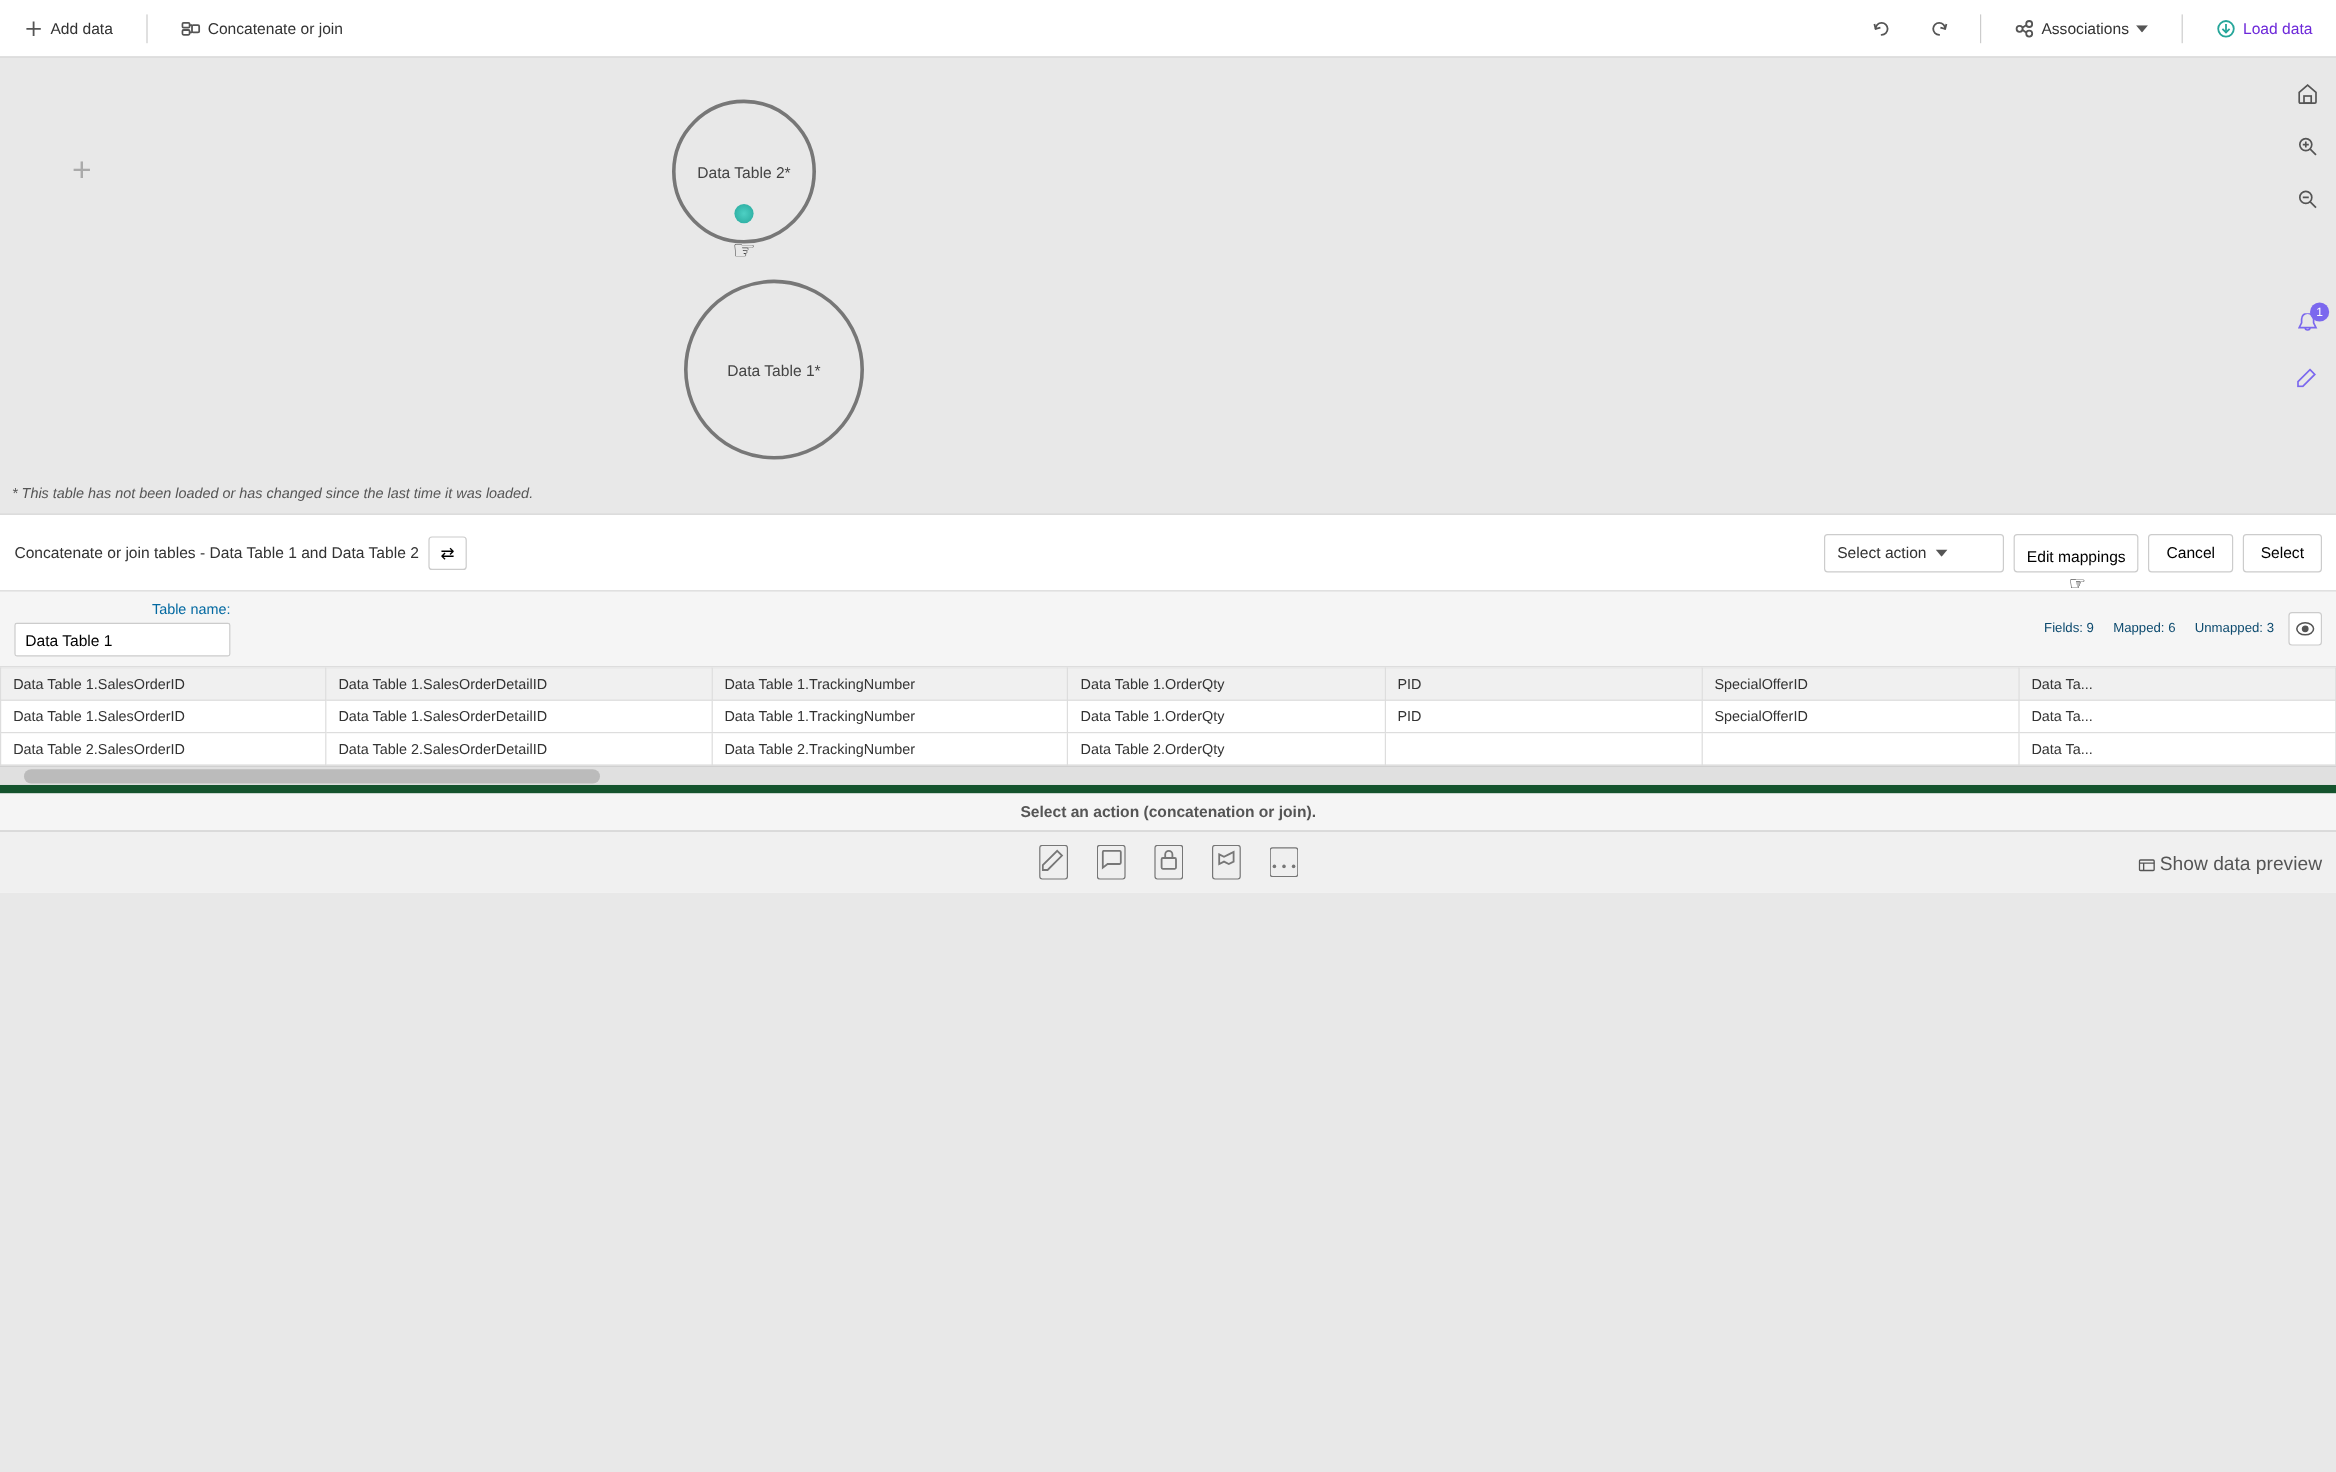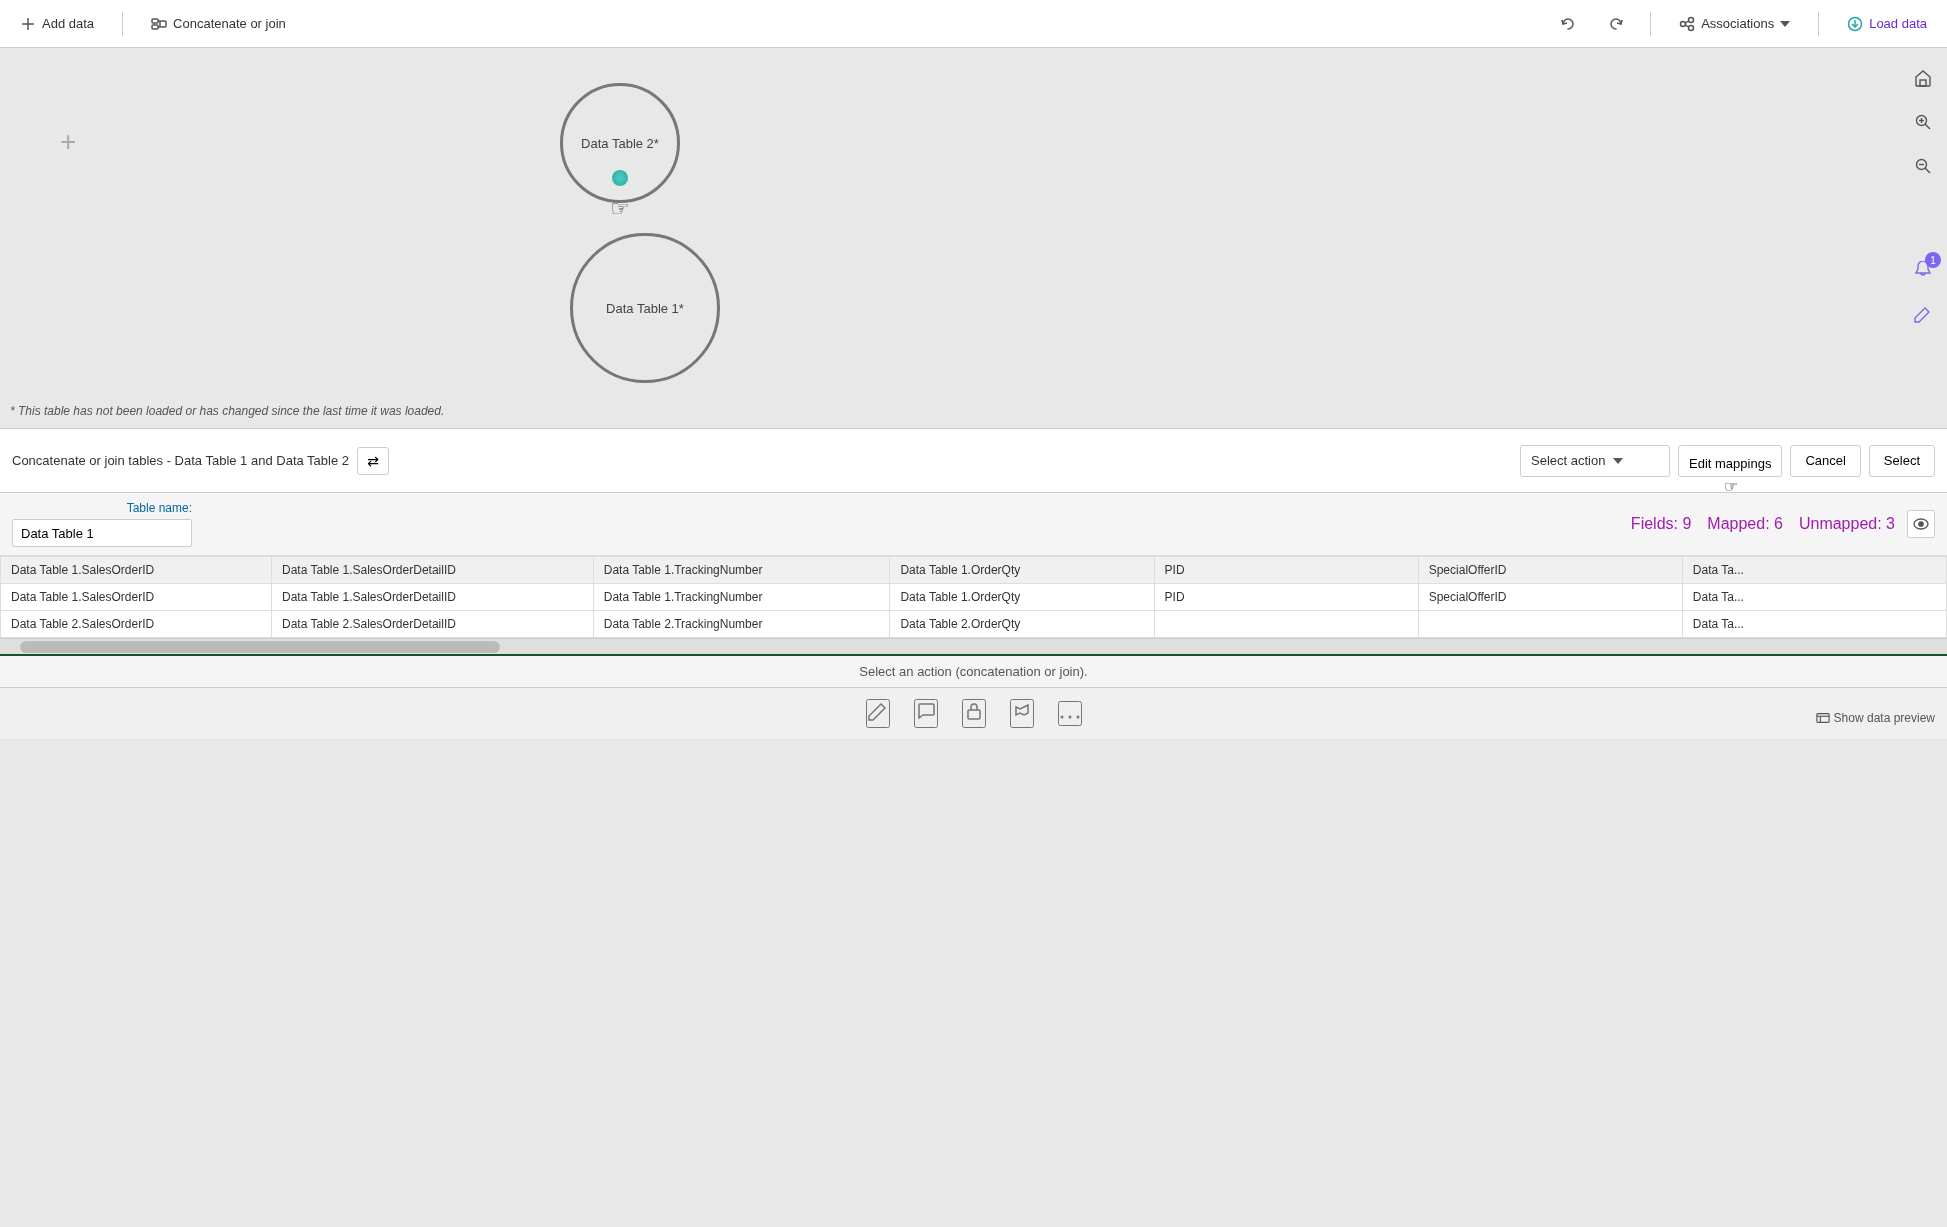--- a/index.html
+++ b/index.html
@@ -121,21 +121,21 @@
     
     .table-name-row {
       display: flex; align-items: center; justify-content: space-between;
       padding: 8px 12px; background: #f5f5f5; border-bottom: 1px solid #ddd;
     }
     .table-name-label { font-size: 12px; color: #0369a1; margin-bottom: 4px; text-align: right; }
     .table-name-input {
       border: 1px solid #ccc; background: #fff; padding: 4px 8px;
       font-size: 13px; border-radius: 2px; width: 180px; height: 28px;
     }
-    .fields-info { font-size: 16px; color: #a21caf; display: flex; gap: 16px; align-items: center; }
+    .fields-info { font-size: 11px; color: #0c4a6e; display: flex; gap: 16px; align-items: center; }
     .eye-btn {
       width: 28px; height: 28px; border: 1px solid #ccc; background: #fff;
       cursor: pointer; display: flex; align-items: center; justify-content: center;
       border-radius: 3px;
     }
 
     
     .data-grid { overflow-x: auto; background: #fff; }
     .grid-table { border-collapse: collapse; min-width: 100%; font-size: 12px; }
     .grid-table th {
@@ -156,35 +156,35 @@
       border-top: 1px solid #ccc;
     }
     .scrollbar-thumb {
       position: absolute; left: 20px; top: 2px; width: 480px; height: 12px;
       background: #bbb; border-radius: 6px;
     }
 
     
     .hint-text {
       text-align: center; padding: 8px; font-size: 13px; color: #555;
-      background: #f5f5f5; border-top: 2px solid #14532d;
+      background: #f5f5f5; border-top: 7px solid #14532d; font-weight: bold;
     }
 
     
     .bottom-icon-bar {
       display: flex; align-items: center; justify-content: center;
       gap: 24px; padding: 10px; background: #f0f0f0; border-top: 1px solid #ccc;
       height: 52px;
     }
     .bottom-icon { font-size: 18px; color: #777; cursor: pointer; }
 
     
     .show-data-preview {
       position: absolute; right: 12px; bottom: 14px;
-      font-size: 12px; color: #555; cursor: pointer;
+      font-size: 16px; color: #555; cursor: pointer;
       display: flex; align-items: center; gap: 4px;
     }
 
     
     .hand-cursor {
       display: inline-block; font-size: 22px; position: absolute;
       bottom: -22px; left: 50%; transform: translateX(-50%);
     }
 
     .teal-dot {

